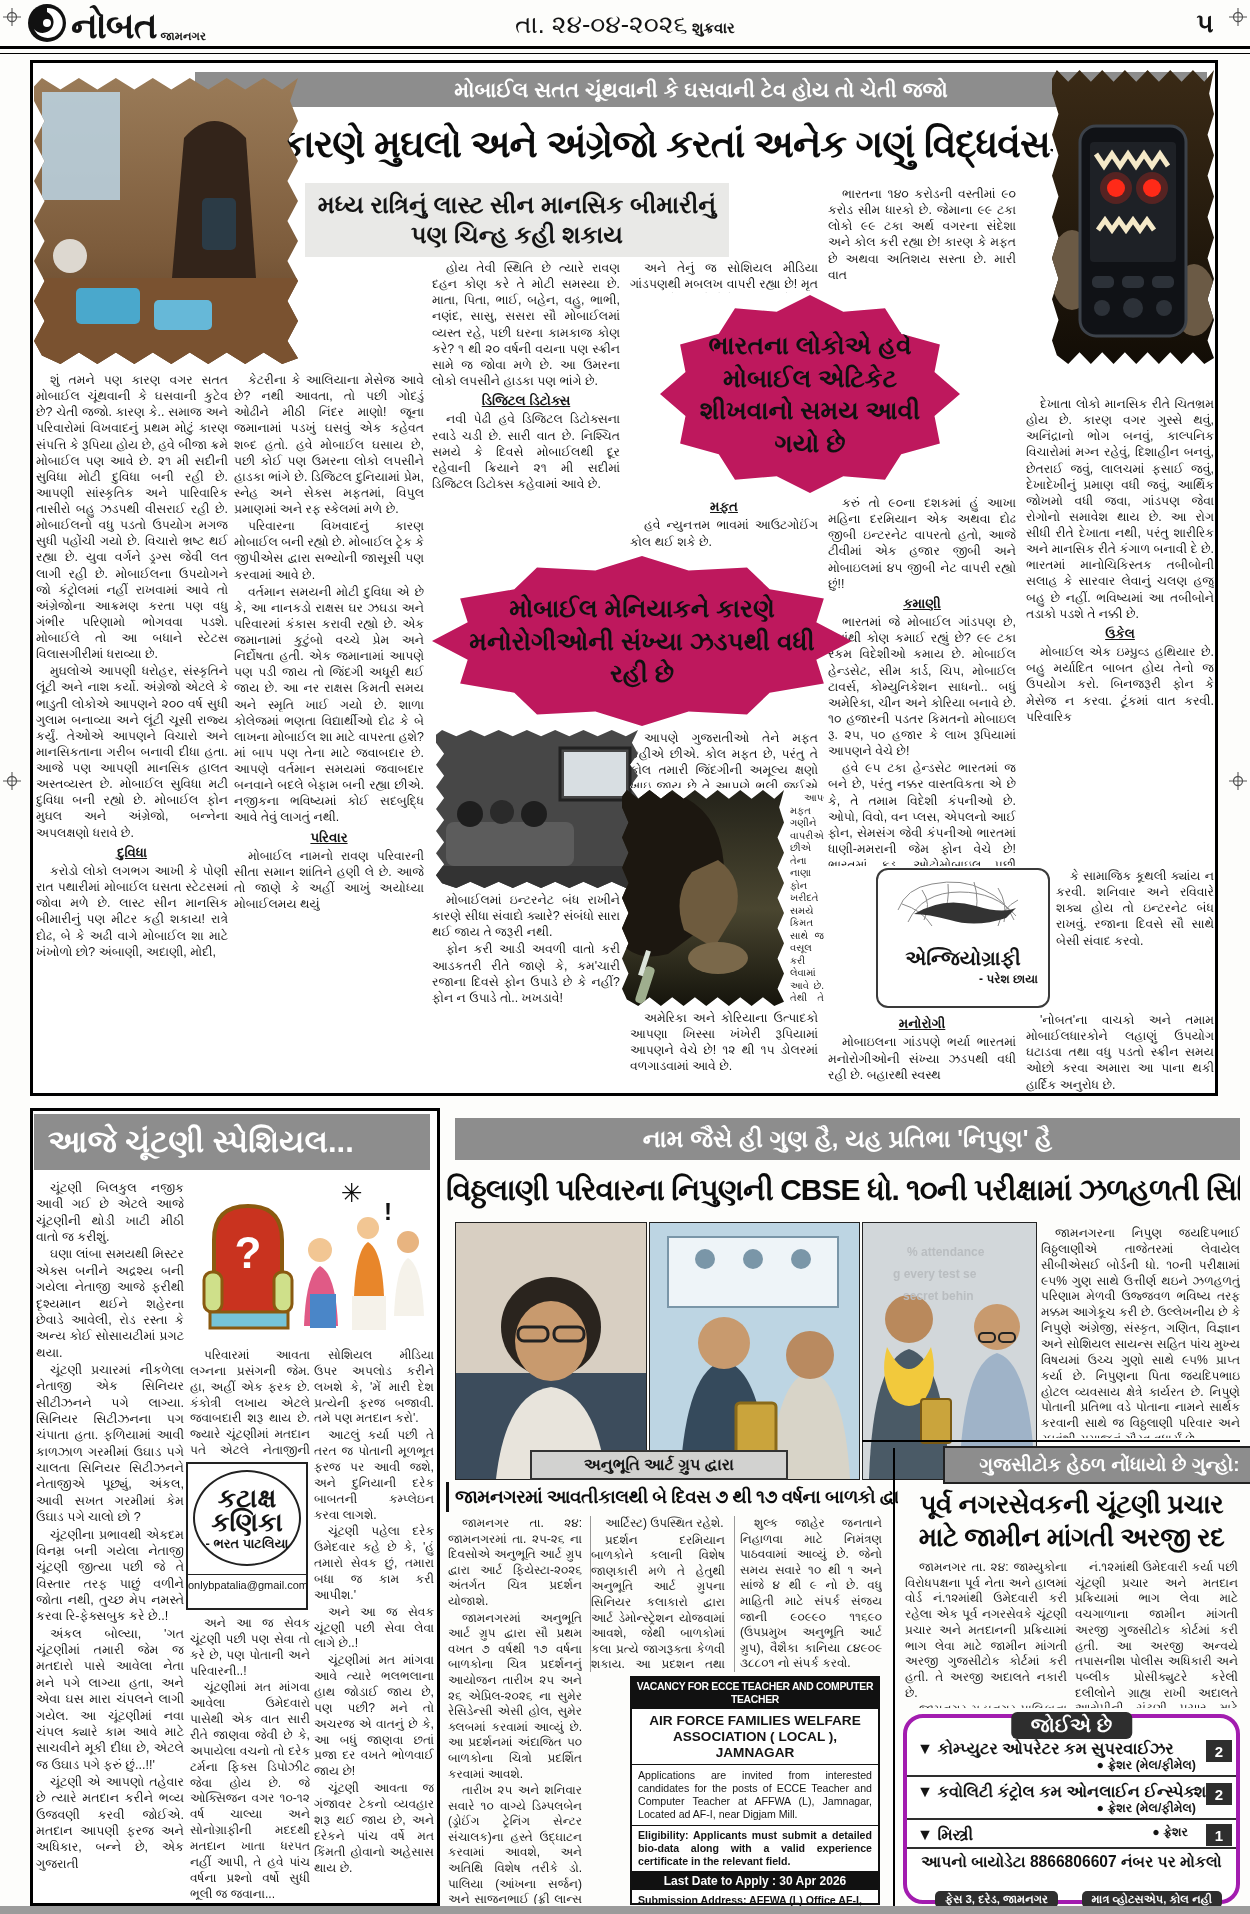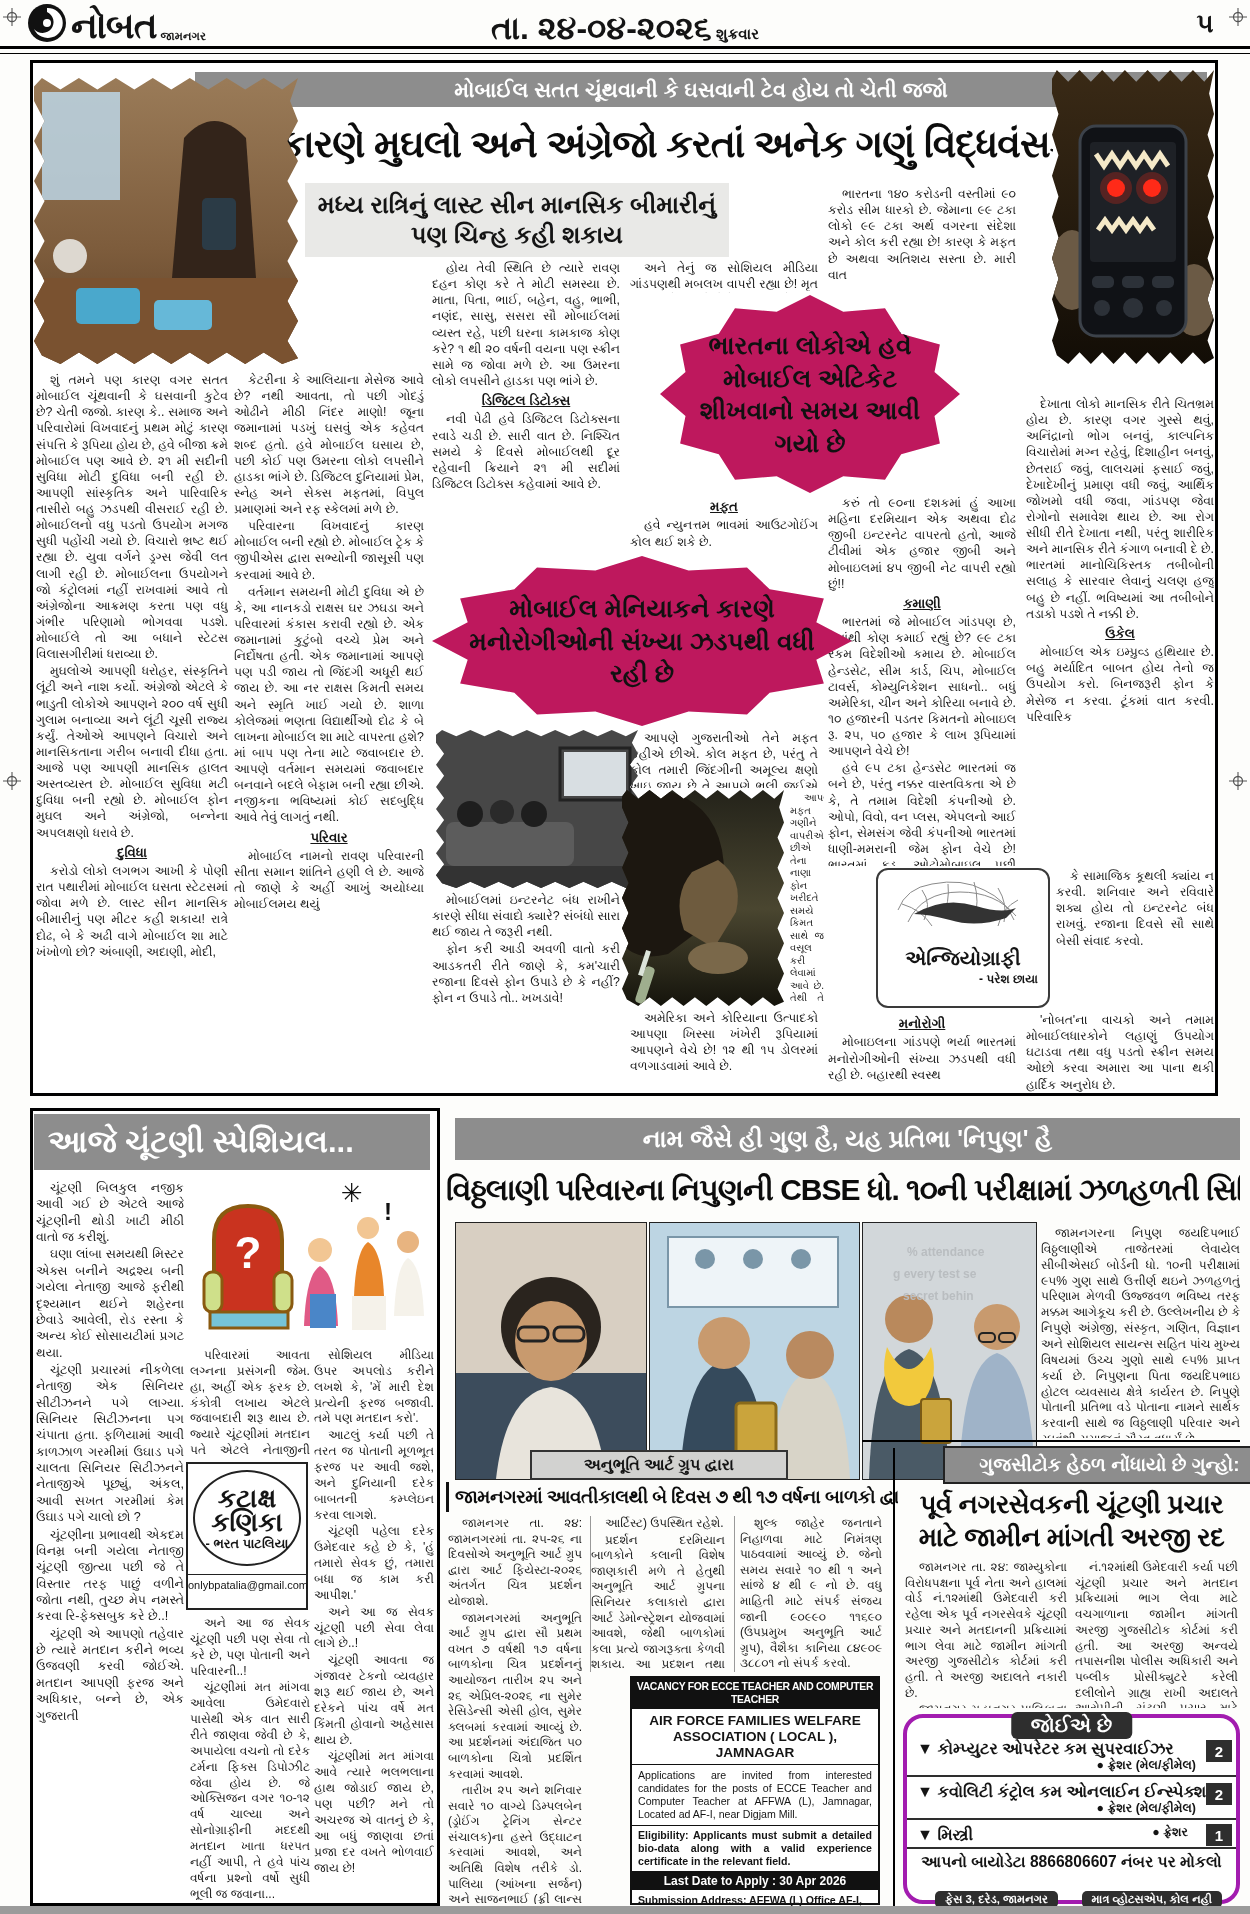--- a/index.html
+++ b/index.html
@@ -65,21 +65,21 @@
   <div class="abs" style="left:26px;top:2px;display:flex;align-items:flex-end;">
     <svg width="42" height="42" viewBox="0 0 42 42">
       <circle cx="21" cy="21" r="19" fill="#111"></circle>
       <path d="M21 6 A15 15 0 1 1 8 27 A11 11 0 1 0 21 10 Z" fill="#fff"></path>
       <circle cx="21" cy="21" r="4" fill="#fff"></circle>
     </svg>
     <div style="font-size:36px;font-weight:900;letter-spacing:-1px;line-height:1;margin-left:3px;">નોબત</div>
     <div style="font-size:11.5px;font-weight:bold;margin:0 0 1px 4px;">જામનગર</div>
   </div>
   <div class="abs" style="left:425px;top:10px;width:400px;text-align:center;">
-    <span style="font-size:32px;font-weight:bold;">તા. ૨૪-૦૪-૨૦૨૬</span>
+    <span style="font-size:25px;font-weight:normal;">તા. ૨૪-૦૪-૨૦૨૬</span>
     <span style="font-size:15px;font-weight:bold;">શુક્રવાર</span>
   </div>
   <div class="abs" style="left:1185px;top:8px;width:40px;text-align:center;font-size:26px;font-weight:bold;">૫</div>
 
   <div class="hairline" style="left:0;top:46px;width:1250px;height:3px;"></div>
   <div class="hairline" style="left:0;top:53px;width:1250px;height:1px;"></div>
 
   <div class="abs" style="left:30px;top:60px;width:1188px;height:1036px;border:3px solid #000;box-sizing:border-box;background:#fff;">
 
     <div class="banner" style="position:absolute;left:162px;top:9px;width:1012px;height:35px;font-size:21px;">મોબાઈલ સતત ચૂંથવાની કે ઘસવાની ટેવ હોય તો ચેતી જજો</div>
@@ -276,36 +276,37 @@
       <text x="160" y="26" font-size="26" fill="#111" text-anchor="middle">✳</text>
       <text x="196" y="44" font-size="24" font-weight="bold" fill="#111" text-anchor="middle">!</text>
     </svg>
   </div>
 
   <div class="colbox" style="left:36px;top:1180px;width:148px;height:718px;font-size:12.6px;">
       <p class="bp">ચૂંટણી બિલકુલ નજીક આવી ગઈ છે એટલે આજે ચૂંટણીની થોડી ખાટી મીઠી વાતો જ કરીશું.</p>
       <p class="bp">ઘણા લાંબા સમયથી મિસ્ટર એક્સ બનીને અદ્રશ્ય બની ગયેલા નેતાજી આજે ફરીથી દૃશ્યમાન થઈને શહેરના છેવાડે આવેલી, રોડ રસ્તા કે અન્ય કોઈ સોસાયટીમાં પ્રગટ થયા.</p>
       <p class="bp">ચૂંટણી પ્રચારમાં નીકળેલા નેતાજી એક સિનિયર સીટીઝનને પગે લાગ્યા. સિનિયર સિટીઝનના પગ ચંપાતા હતા. ફળિયામાં આવી કાળઝાળ ગરમીમાં ઉઘાડ પગે ચાલતા સિનિયર સિટીઝનને નેતાજીએ પૂછ્યું, અંકલ, આવી સખત ગરમીમાં કેમ ઉઘાડ પગે ચાલો છો ?</p>
       <p class="bp">ચૂંટણીના પ્રભાવથી એકદમ વિનમ્ર બની ગયેલા નેતાજી ચૂંટણી જીત્યા પછી જે તે વિસ્તાર તરફ પાછું વળીને જોતા નથી, તુચ્છ મેપ નમસ્તે કરવા રિ-ફેક્સબુક કરે છે..!</p>
+      <p class="bp">અંકલ બોલ્યા, 'ગત ચૂંટણીમાં તમારી જેમ જ મતદારો પાસે આવેલા નેતા મને પગે લાગ્યા હતા, અને એવા ઘસ મારા ચંપલને લાગી ગયેલ. આ ચૂંટણીમાં નવા ચંપલ ક્યારે કામ આવે માટે સાચવીને મૂકી દીધા છે, એટલે જ ઉઘાડ પગે ફરું છું...!!'</p>
       <p class="bp">ચૂંટણી એ આપણો તહેવાર છે ત્યારે મતદાન કરીને ભવ્ય ઉજવણી કરવી જોઈએ. મતદાન આપણી ફરજ અને અધિકાર, બન્ને છે, એક ગુજરાતી</p>
     </div>
   <div class="colbox" style="left:190px;top:1348px;width:120px;height:110px;font-size:12.2px;">
       <p class="bp">પરિવારમાં આવતા લગ્નના પ્રસંગની જેમ. હા, અહીં એક ફરક છે. કંકોત્રી લખાય એટલે જવાબદારી શરૂ થાય છે. જ્યારે ચૂંટણીમાં મતદાન પતે એટલે નેતાજીની જવાબદારી</p>
     </div>
   <div class="colbox" style="left:190px;top:1616px;width:120px;height:284px;font-size:12.2px;">
       <p class="bp">અને આ જ સેવક ચૂંટણી પછી પણ સેવા તો કરે છે, પણ પોતાની અને પરિવારની..!</p>
       <p class="bp">ચૂંટણીમાં મત માંગવા આવેલા ઉમેદવારો પાસેથી એક વાત સારી રીતે જાણવા જેવી છે કે, અપાયેલા વચનો તો દરેક ટર્મના ફિક્સ ડિપોઝીટ જેવા હોય છે. જે ઓક્સિજન વગર ૧૦-૧૨ વર્ષ ચાલ્યા અને સોનોગ્રાફીની મદદથી મતદાન ખાતા ધરપત નહીં આપી, તે હવે પાંચ વર્ષના પ્રશ્નો વર્ષો સુધી ભૂલી જ જવાના...</p>
     </div>
   <div class="colbox" style="left:314px;top:1348px;width:120px;height:552px;font-size:12.2px;">
       <p class="bp">સોશિયલ મીડિયા ઉપર અપલોડ કરીને લખશે કે, 'મેં મારી દેશ પ્રત્યેની ફરજ બજાવી. તમે પણ મતદાન કરો'.</p>
       <p class="bp">આટલું કર્યા પછી તે તરત જ પોતાની મૂળભૂત ફરજ પર આવી જશે, અને દુનિયાની દરેક બાબતની કમ્પ્લેઇન કરવા લાગશે.</p>
       <p class="bp">ચૂંટણી પહેલા દરેક ઉમેદવાર કહે છે કે, 'હું તમારો સેવક છું, તમારા બધા જ કામ કરી આપીશ.'</p>
       <p class="bp">અને આ જ સેવક ચૂંટણી પછી સેવા લેવા લાગે છે..!</p>
+      <p class="bp">ચૂંટણીમાં મત માંગવા આવે ત્યારે ભલભલાના હાથ જોડાઈ જાય છે, પણ પછી? મને તો અચરજ એ વાતનું છે કે, આ બધું જાણવા છતાં પ્રજા દર વખતે ભોળવાઈ જાય છે!</p>
       <p class="bp">ચૂંટણી આવતા જ ગંજાવર ટેકનો વ્યવહાર શરૂ થઈ જાય છે, અને દરેકને પાંચ વર્ષે મત કિંમતી હોવાનો અહેસાસ થાય છે.</p>
-      <p class="bp">ચૂંટણીમાં મત માંગવા આવે ત્યારે ભલભલાના હાથ જોડાઈ જાય છે, પણ પછી? મને તો અચરજ એ વાતનું છે કે, આ બધું જાણવા છતાં પ્રજા દર વખતે ભોળવાઈ જાય છે!</p>
     </div>
 
   <div class="abs" style="left:186px;top:1462px;width:122px;height:148px;border:2px solid #222;background:#fff;box-sizing:border-box;text-align:center;">
     <div style="margin:6px auto 0;width:104px;height:92px;border:2.5px solid #222;border-radius:50%;display:flex;flex-direction:column;align-items:center;justify-content:center;line-height:0.95;">
       <div style="font-size:26px;font-weight:900;">કટાક્ષ</div>
       <div style="font-size:26px;font-weight:900;">કણિકા</div>
       <div style="font-size:13px;font-weight:bold;margin-top:3px;text-align:center;">- ભરત પાટલિયા</div>
     </div>
     <div style="font-size:11px;margin-top:8px;border-top:1.5px solid #222;padding-top:4px;">onlybpatalia@gmail.com</div>
   </div>

